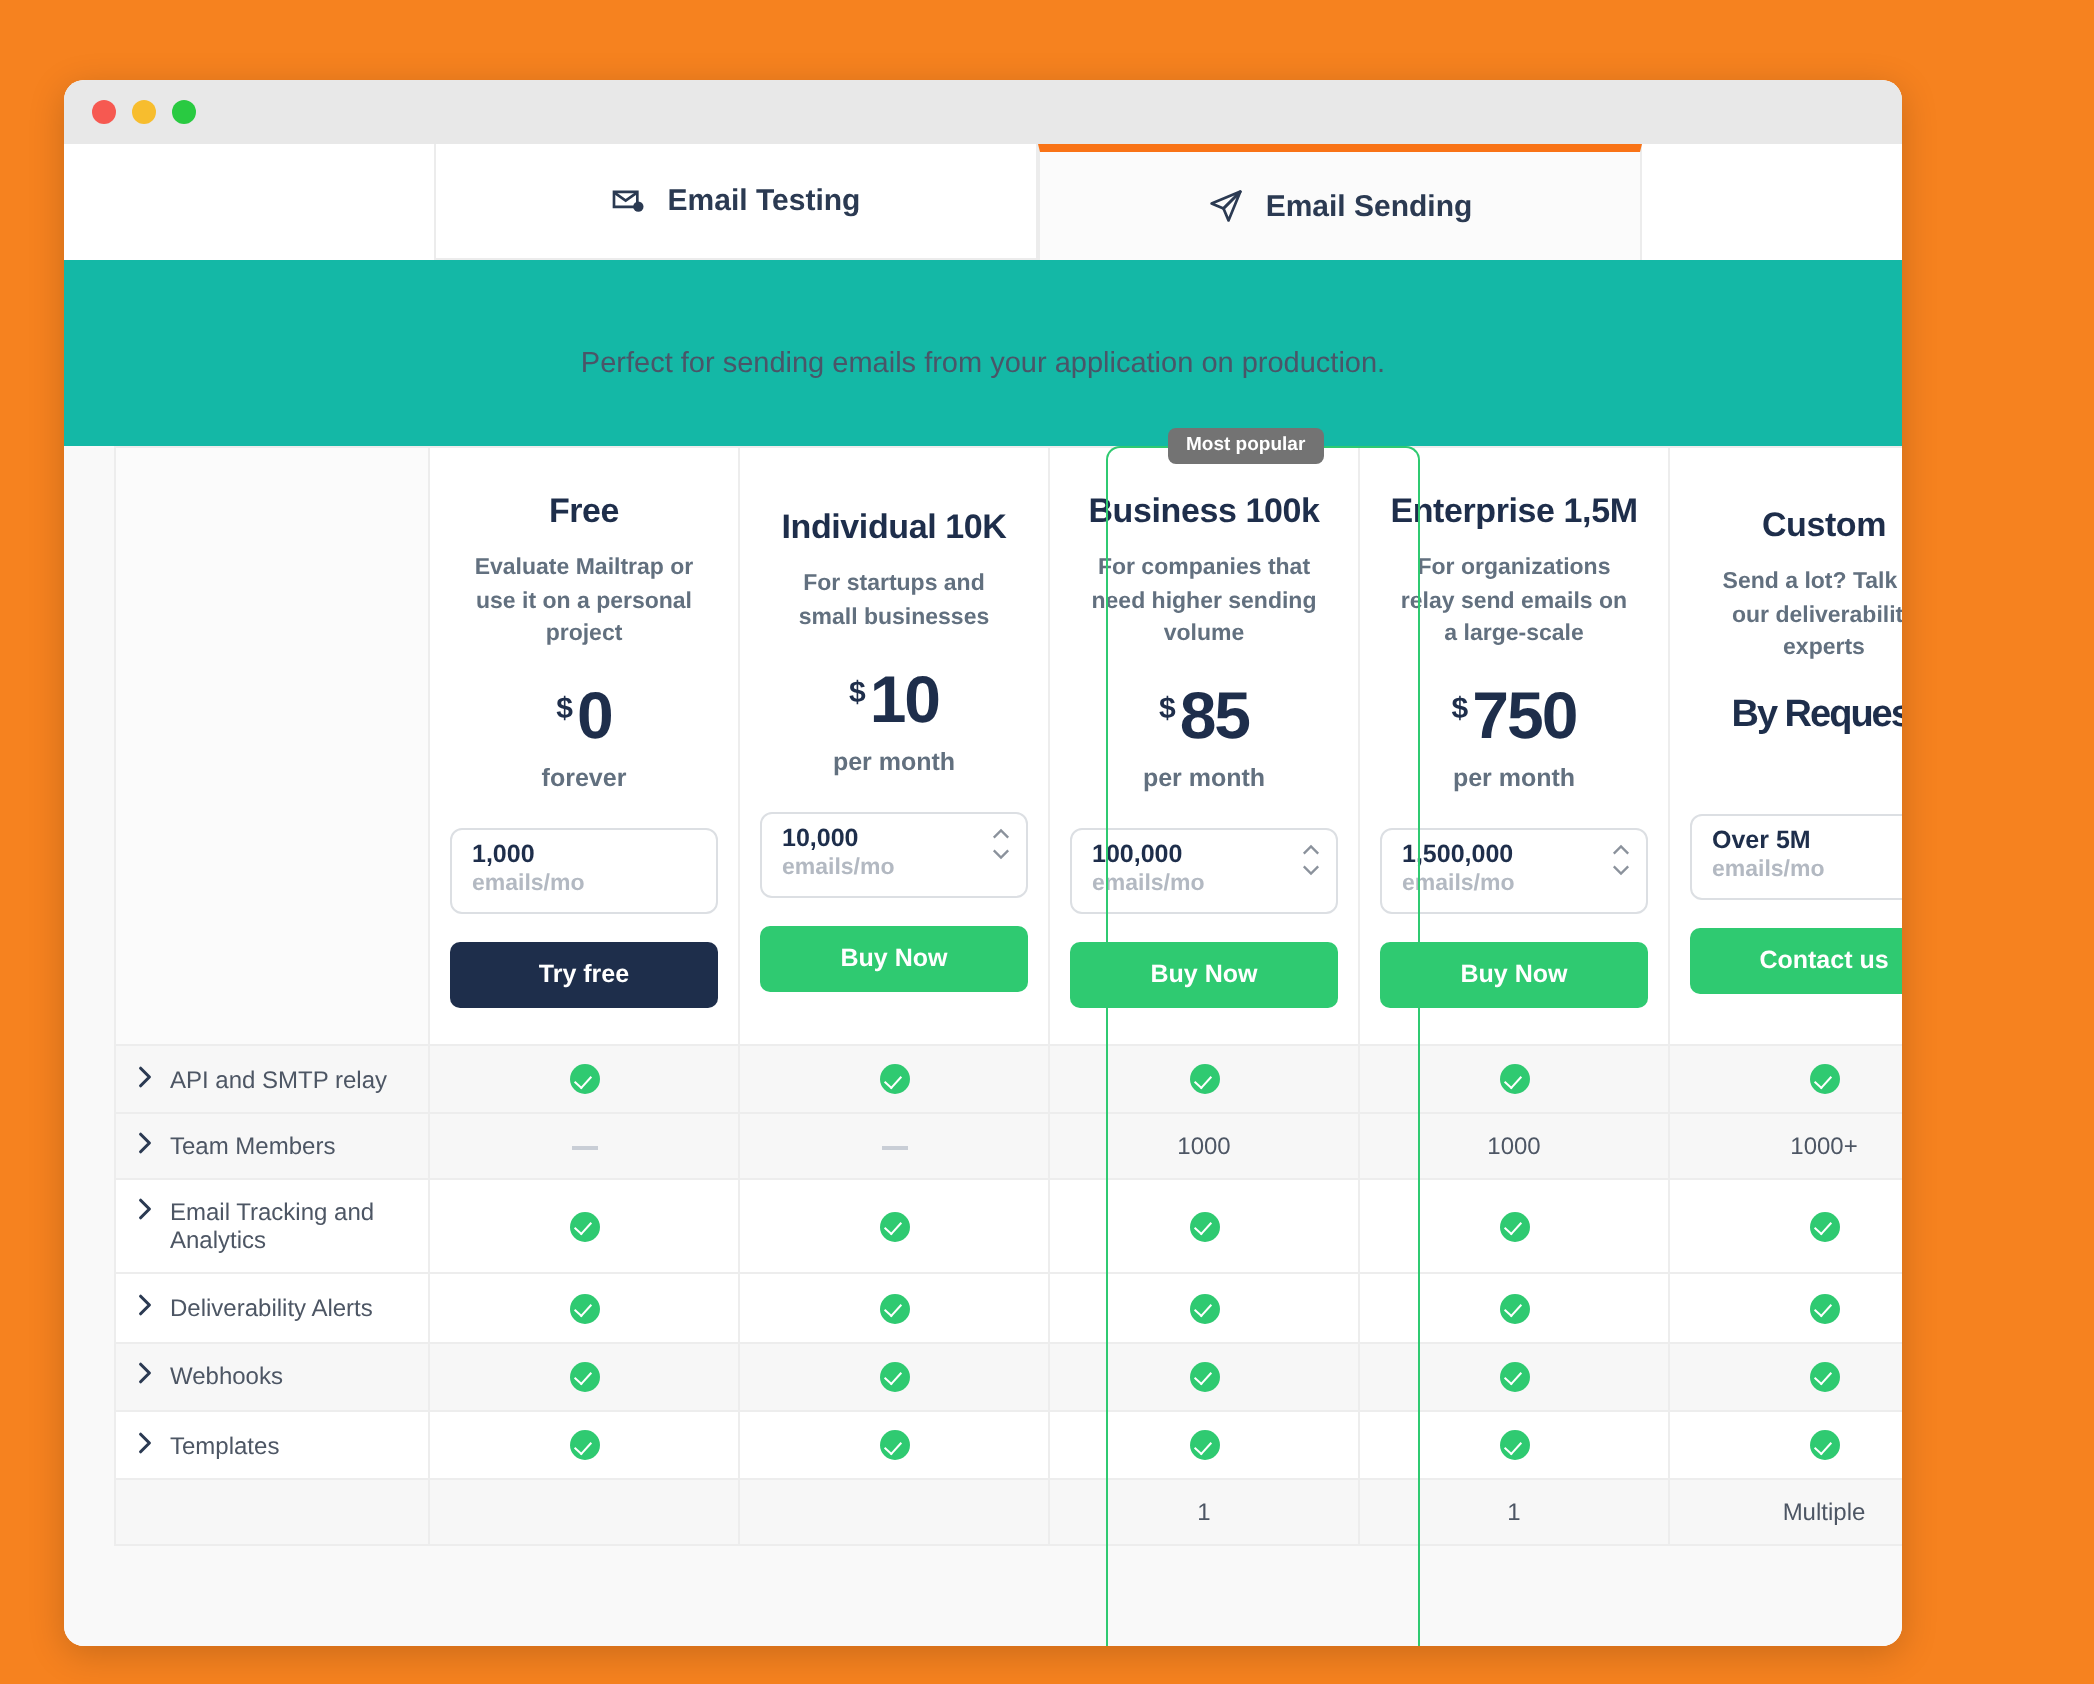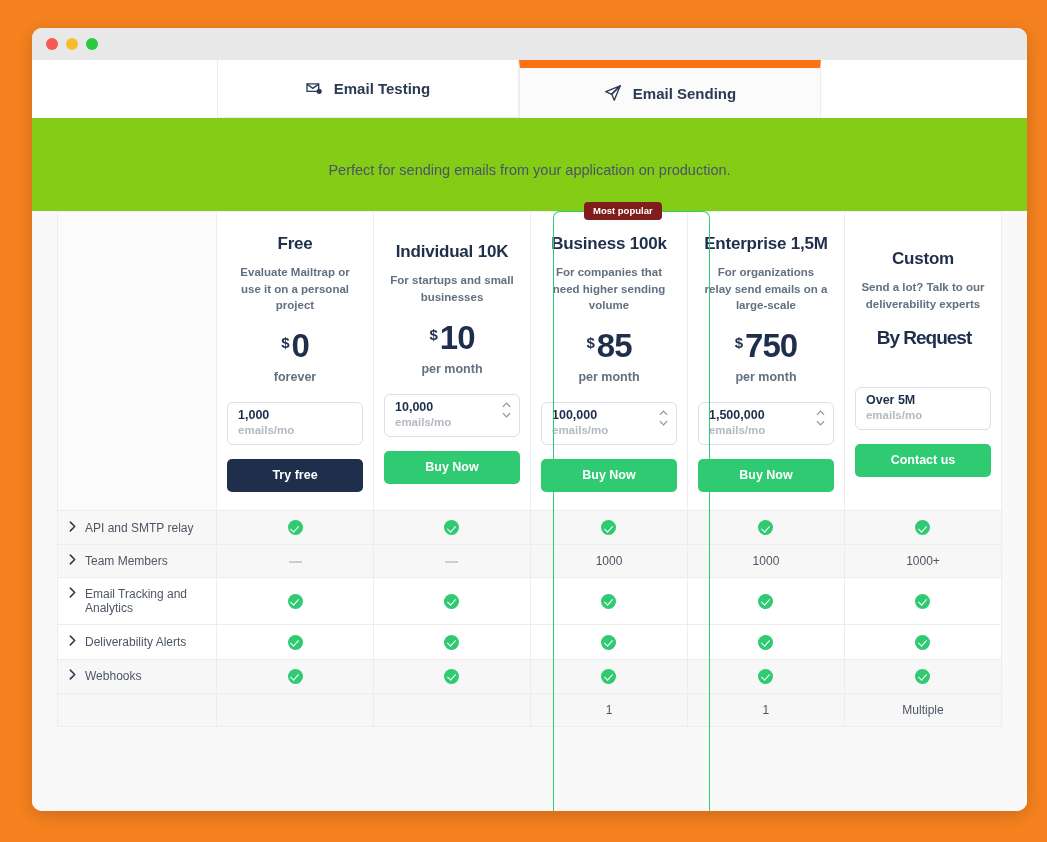--- a/index.html
+++ b/index.html
@@ -6,22 +6,22 @@
   html, body {
     width: 1047px; height: 842px;
     background: #F6821F;
     font-family: "Liberation Sans", sans-serif;
     overflow: hidden;
   }
 
   
   .window {
     position: absolute;
-    left: 32px; top: 28px;
-    width: 995px; height: 783px;
+    left: 32px; top: 40px;
+    width: 919px; height: 783px;
     background: #ffffff;
     border-radius: 10px;
     overflow: hidden;
     box-shadow: 0 4px 18px rgba(0,0,0,.18);
   }
   .titlebar {
     height: 32px;
     background: #e8e8e8;
     display: flex; align-items: center;
     padding-left: 14px;
@@ -57,34 +57,34 @@
     border-right: 1px solid #ececec;
     border-bottom: 1px solid #ececec;
     font-size: 15px;
     font-weight: bold;
     color: #2b3a52;
     cursor: pointer;
     position: relative;
   }
   .tab.active {
     background: #fbfbfb;
-    border-top: 8px solid #f97316;
+    border-top: 4px solid #f97316;
     border-bottom: none;
   }
   .tab .tab-icon { display: flex; align-items: center; color: #2b3a52; }
   .tabs-spacer-right { flex: 1; background: #ffffff; }
 
   
   .subtitle {
     text-align: center;
     font-size: 14.5px;
     color: #4a5568;
     padding-top: 44px;
     padding-bottom: 33px;
-    background: #84cc16;
+    background: #14b8a6;
   }
 
   
   .table-wrap {
     position: relative;
     margin: 0 25px;
     background: #ffffff;
   }
   table.pricing {
     width: 100%;
@@ -216,21 +216,21 @@
     border-right: 1.5px solid #2fca71;
     border-top: 1.5px solid #2fca71;
     border-radius: 7px 7px 0 0;
     pointer-events: none;
     z-index: 3;
   }
   .badge {
     position: absolute;
     left: 527px; top: -9px;
     z-index: 4;
-    background: #7f1d1d;
+    background: #737373;
     color: #ffffff;
     font-size: 9.5px;
     font-weight: bold;
     padding: 3px 9px 4px;
     border-radius: 4px;
   }
 </style>
 </head>
 <body>
 
@@ -467,20 +467,37 @@
                   </span>
                   <span>Webhooks</span>
                 </div>
               </td>
               <td class="val-cell"><span class="check"></span></td>
               <td class="val-cell"><span class="check"></span></td>
               <td class="val-cell"><span class="check"></span></td>
               <td class="val-cell"><span class="check"></span></td>
               <td class="val-cell"><span class="check"></span></td>
             </tr>
+            <tr class="even">
+              <td class="feat-cell">
+                <div class="feat-inner">
+                  <span class="chev">
+                    <svg width="7" height="11" viewBox="0 0 8 12" fill="none" stroke="currentColor" stroke-width="1.8" stroke-linecap="round" stroke-linejoin="round">
+                      <path d="M1.5 1l5 5-5 5"></path>
+                    </svg>
+                  </span>
+                  <span>Templates</span>
+                </div>
+              </td>
+              <td class="val-cell"><span class="check"></span></td>
+              <td class="val-cell"><span class="check"></span></td>
+              <td class="val-cell"><span class="check"></span></td>
+              <td class="val-cell"><span class="check"></span></td>
+              <td class="val-cell"><span class="check"></span></td>
+            </tr>
             <tr class="odd">
               <td class="feat-cell"></td>
               <td class="val-cell"></td>
               <td class="val-cell"></td>
               <td class="val-cell">1</td>
               <td class="val-cell">1</td>
               <td class="val-cell">Multiple</td>
             </tr>
           </tbody>
       </table>

